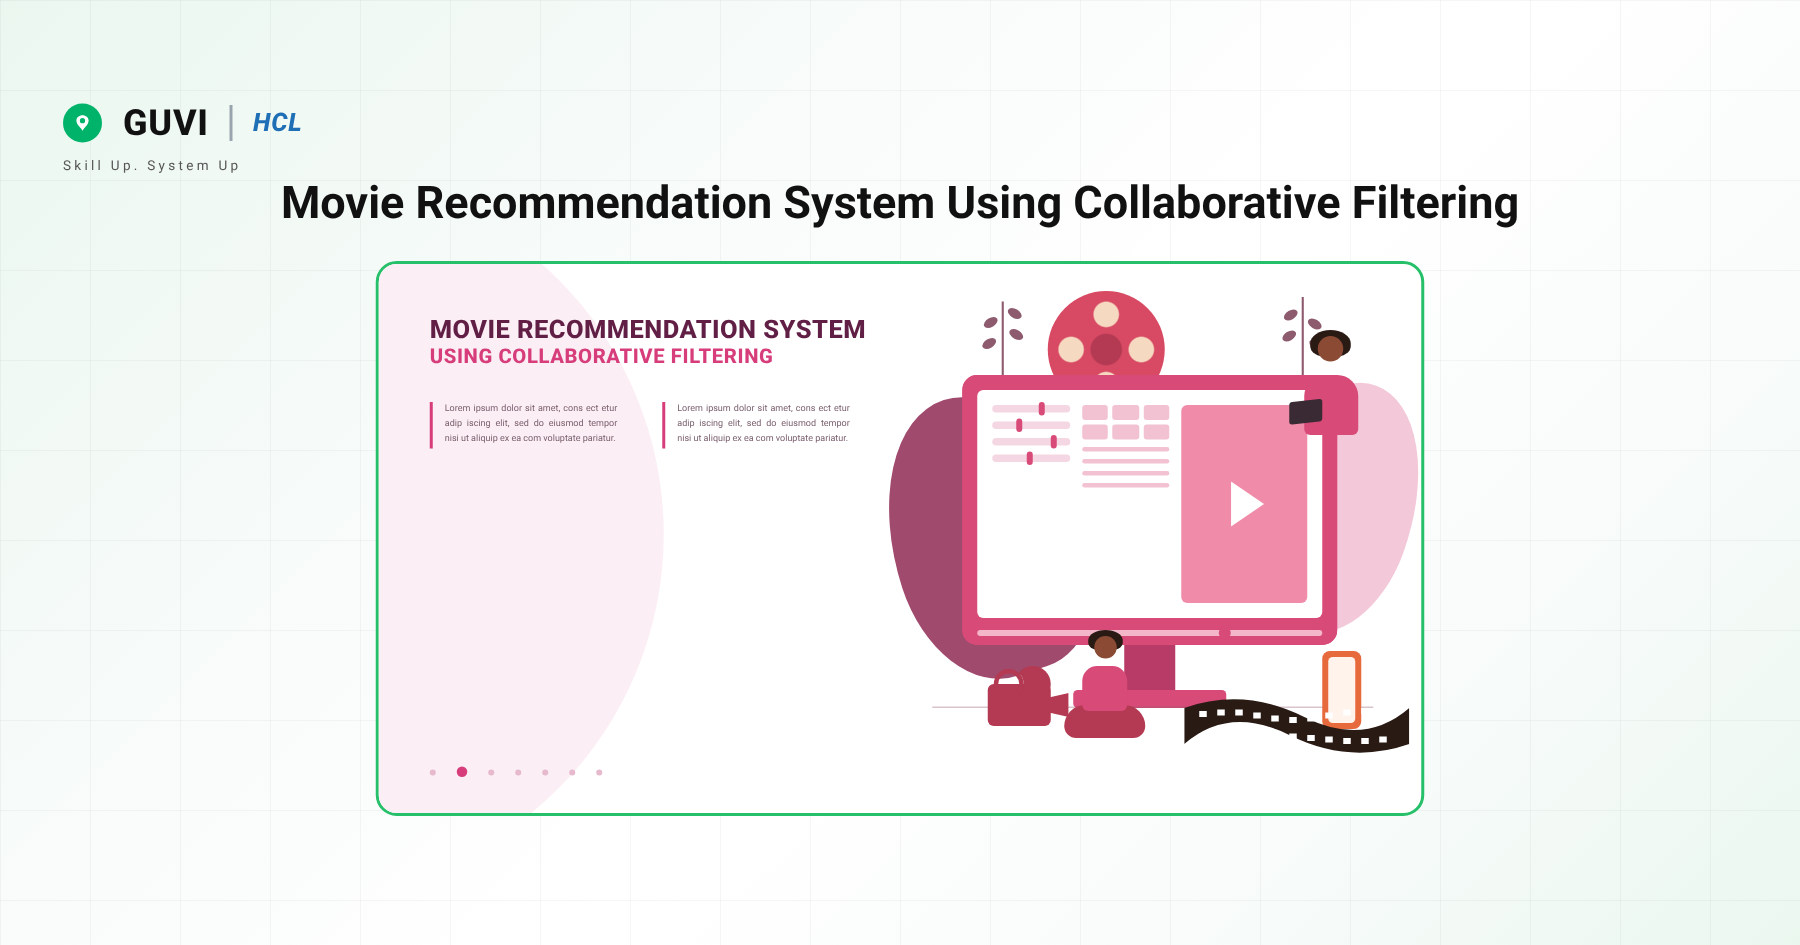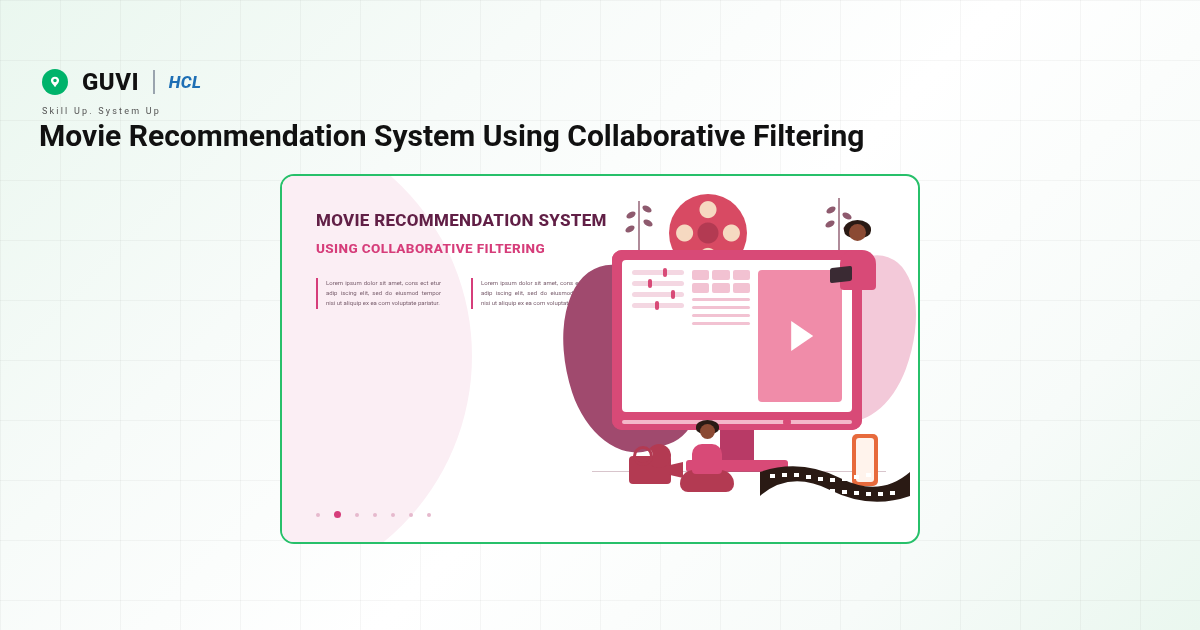--- a/index.html
+++ b/index.html
@@ -36,33 +36,32 @@
 .guvi-badge svg { width: 14px; height: 14px; }
 .guvi-text { font-weight: 800; font-size: 24px; letter-spacing: 0.5px; color: #111; }
 .logo-divider { width: 1.5px; height: 24px; background: #9aa4ae; }
 .hcl-text { font-weight: 800; font-size: 17px; font-style: italic; color: #1e6fb5; letter-spacing: 0.5px; }
 .tagline { font-size: 9px; letter-spacing: 2.2px; color: #555; margin-top: 2px; }
 
 
 .page-title {
   position: absolute;
   top: 118px; left: 0; right: 0;
-  text-align: left;
+  text-align: center;
   font-size: 30px;
   font-weight: 700;
   color: #111;
-  padding-left: 39px;
 }
 
 
 .card {
   position: absolute;
   top: 174px;
   left: 50%; transform: translateX(-50%);
-  width: 640px; height: 370px;
+  width: 699px; height: 370px;
   border: 2px solid #27c06a;
   border-radius: 14px;
   background: #ffffff;
   overflow: hidden;
 }
 
 .card .pink-blob {
   position: absolute;
   width: 480px; height: 480px;
   left: -290px; top: -60px;
@@ -73,21 +72,21 @@
   position: absolute; inset: 0;
   padding: 34px 30px 24px 34px;
 }
 .card-title-1 {
   font-size: 17px; font-weight: 800;
   color: #611f46; letter-spacing: 0.3px;
 }
 .card-title-2 {
   font-size: 13.5px; font-weight: 800;
   color: #d63d7a; letter-spacing: 0.4px;
-  margin-top: 10px;
+  margin-top: 0;
 }
 .lorem-cols {
   display: flex; gap: 30px;
   margin-top: 22px;
   width: 280px;
 }
 .lorem-col {
   border-left: 2.5px solid #d63d7a;
   padding-left: 8px;
 }

